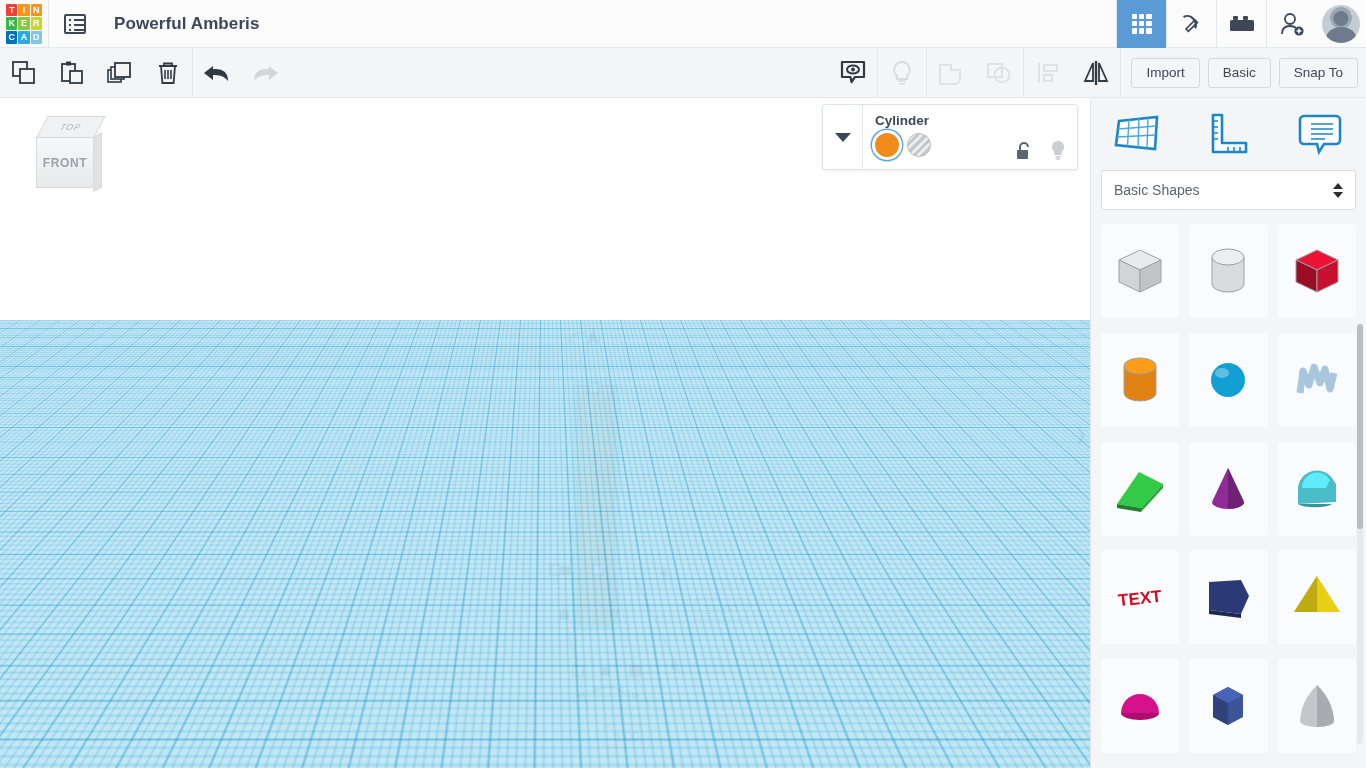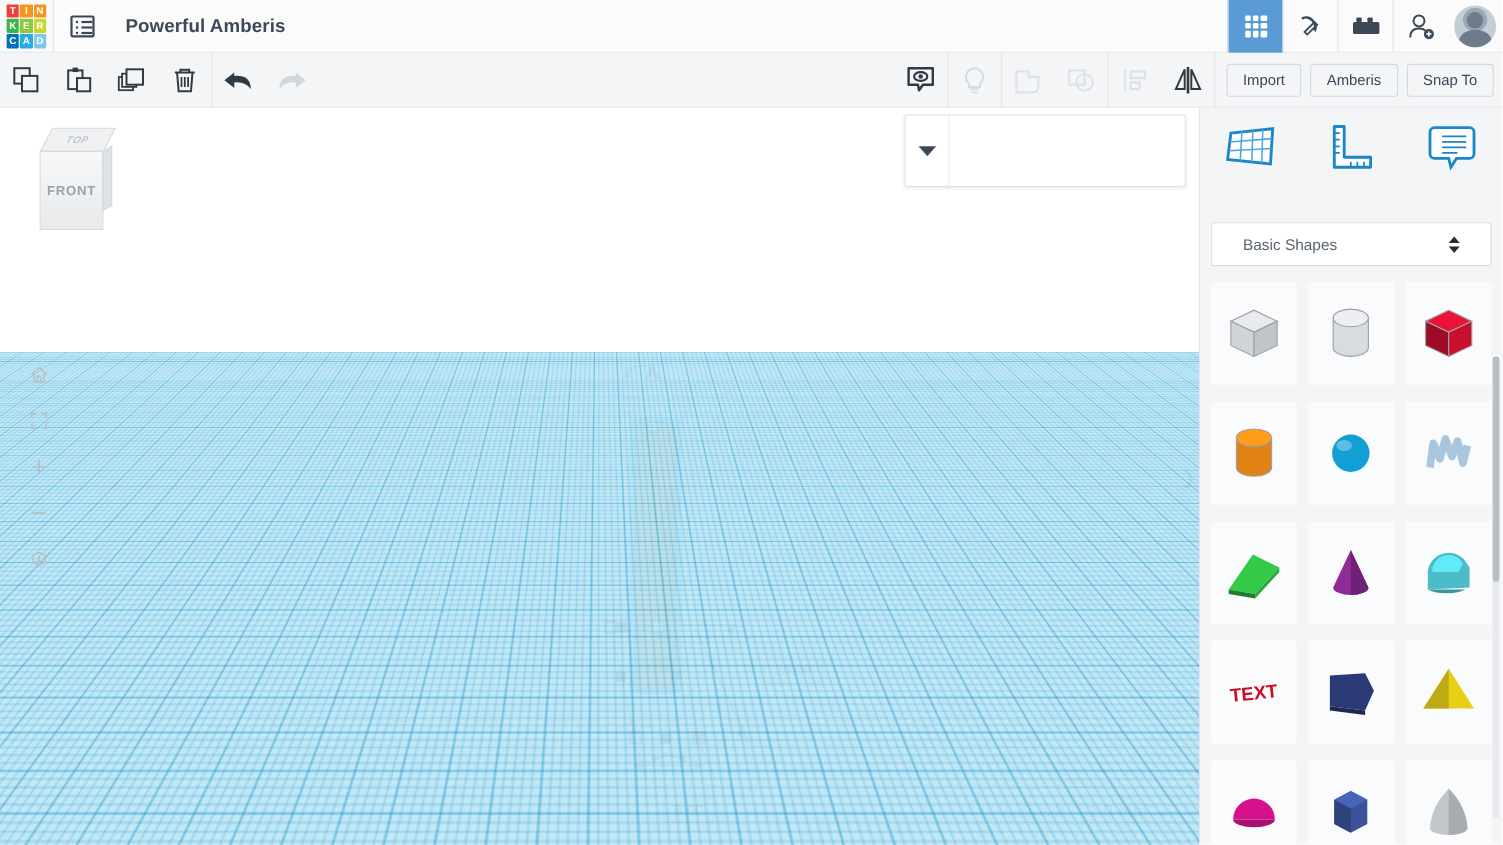--- a/index.html
+++ b/index.html
@@ -108,21 +108,21 @@
   
   .viewcube { position: absolute; left: 30px; top: 18px; width: 72px; height: 76px; }
   .vc-top {
     position: absolute; left: 6px; top: 0; width: 58px; height: 22px;
     background: #f0f1f2; border: 1px solid #d6d9dd;
     transform: skewX(-28deg); transform-origin: bottom left;
     display: flex; align-items: center; justify-content: center;
     font-size: 8.5px; color: #aab1b8; letter-spacing: 1px;
   }
   .vc-front {
-    position: absolute; left: 6px; top: 21px; width: 58px; height: 72px;
+    position: absolute; left: 6px; top: 21px; width: 58px; height: 51px;
     background: linear-gradient(#f7f8f9, #e7e9eb); border: 1px solid #d6d9dd;
     display: flex; align-items: center; justify-content: center;
     font-size: 12px; font-weight: bold; color: #9aa2aa; letter-spacing: .6px; text-align: right;
   }
   .vc-side {
     position:absolute; left:63px; top:21px; width:9px; height:55px;
     background:#dfe2e5; border:1px solid #d6d9dd; transform: skewY(-28deg); transform-origin: top left;
   }
 
   .navbtns { position: absolute; left: 19px; top: 226px; }
@@ -194,21 +194,21 @@
   
   .rightpanel {
     position: absolute; left: 1090px; top: 98px; width: 276px; height: 670px;
     background: #f4f5f7; border-left: 1px solid #e3e6ea; overflow: hidden;
   }
   .rp-icons { display: flex; height: 72px; }
   .rp-icon { flex: 1; display: flex; align-items: center; justify-content: center; cursor: pointer; }
   .rp-select-wrap { padding: 0 10px; }
   .rp-select {
     height: 40px; background: #fff; border: 1px solid #d9dde1; border-radius: 3px;
-    display: flex; align-items: center; padding: 0 28px; cursor: pointer; margin-top: 32px;
+    display: flex; align-items: center; padding: 0 12px; cursor: pointer;
   }
   .rp-select .val { flex: 1; font-size: 14px; color: #5a6470; }
   .stepper { display: flex; flex-direction: column; gap: 3px; }
   .stepper b { width:0;height:0;border-left:5px solid transparent;border-right:5px solid transparent; display:block; }
   .stepper b.up { border-bottom: 6px solid #2b2b2b; }
   .stepper b.dn { border-top: 6px solid #2b2b2b; }
 
   .shapegrid {
     margin-top: 14px; padding: 0 10px 0 10px;
     display: grid; grid-template-columns: repeat(3, 1fr); gap: 10px;
@@ -373,21 +373,21 @@
     <div class="tool">
       <svg width="32" height="28" viewBox="0 0 32 28">
         <path d="M13 4 L13 22 L5 22 z" fill="none" stroke="#2f3a45" stroke-width="1.8"></path>
         <path d="M19 4 L19 22 L27 22 z" fill="none" stroke="#2f3a45" stroke-width="1.8"></path>
         <path d="M16 2 v24" stroke="#2f3a45" stroke-width="2.4"></path>
       </svg>
     </div>
     <div class="sep"></div>
 
     <button class="txtbtn">Import</button>
-    <button class="txtbtn">Amberis</button>
+    <button class="txtbtn">Basic</button>
     <button class="txtbtn">Snap To</button>
   </div>
 
   <div class="canvas">
     <div class="plane-wrap">
       <div class="plane"></div>
     </div>
     <div class="plane-fade"></div>
 
     <div class="viewcube">
@@ -627,15 +627,32 @@
     <div class="rp-scrollbar">
       <div class="track"></div>
       <div class="thumb"></div>
     </div>
   </div>
 
   <div class="shapepanel">
     <div class="sp-caret">
       <b></b>
     </div>
+    <div class="sp-body">
+      <div class="sp-title">Cylinder</div>
+      <div class="sp-swatches">
+        <div class="sw solid"></div>
+        <div class="sw hole"></div>
+      </div>
+      <div class="sp-icons">
+        <svg width="18" height="20" viewBox="0 0 18 20">
+          <path d="M5 9 V6 a4 4 0 0 1 8 0" fill="none" stroke="#5a6672" stroke-width="2"></path>
+          <rect x="2" y="9" width="11" height="9" rx="1" fill="#5a6672"></rect>
+        </svg>
+        <svg width="18" height="22" viewBox="0 0 18 22">
+          <path d="M9 2 a6 6 0 0 1 3.6 10.8 V16 h-7.2 v-3.2 A6 6 0 0 1 9 2 z" fill="#c8ced4"></path>
+          <path d="M6.3 18 h5.4 M7.2 20 h3.6" stroke="#c8ced4" stroke-width="1.6"></path>
+        </svg>
+      </div>
+    </div>
   </div>
 
 </div>
 
 </body></html>

